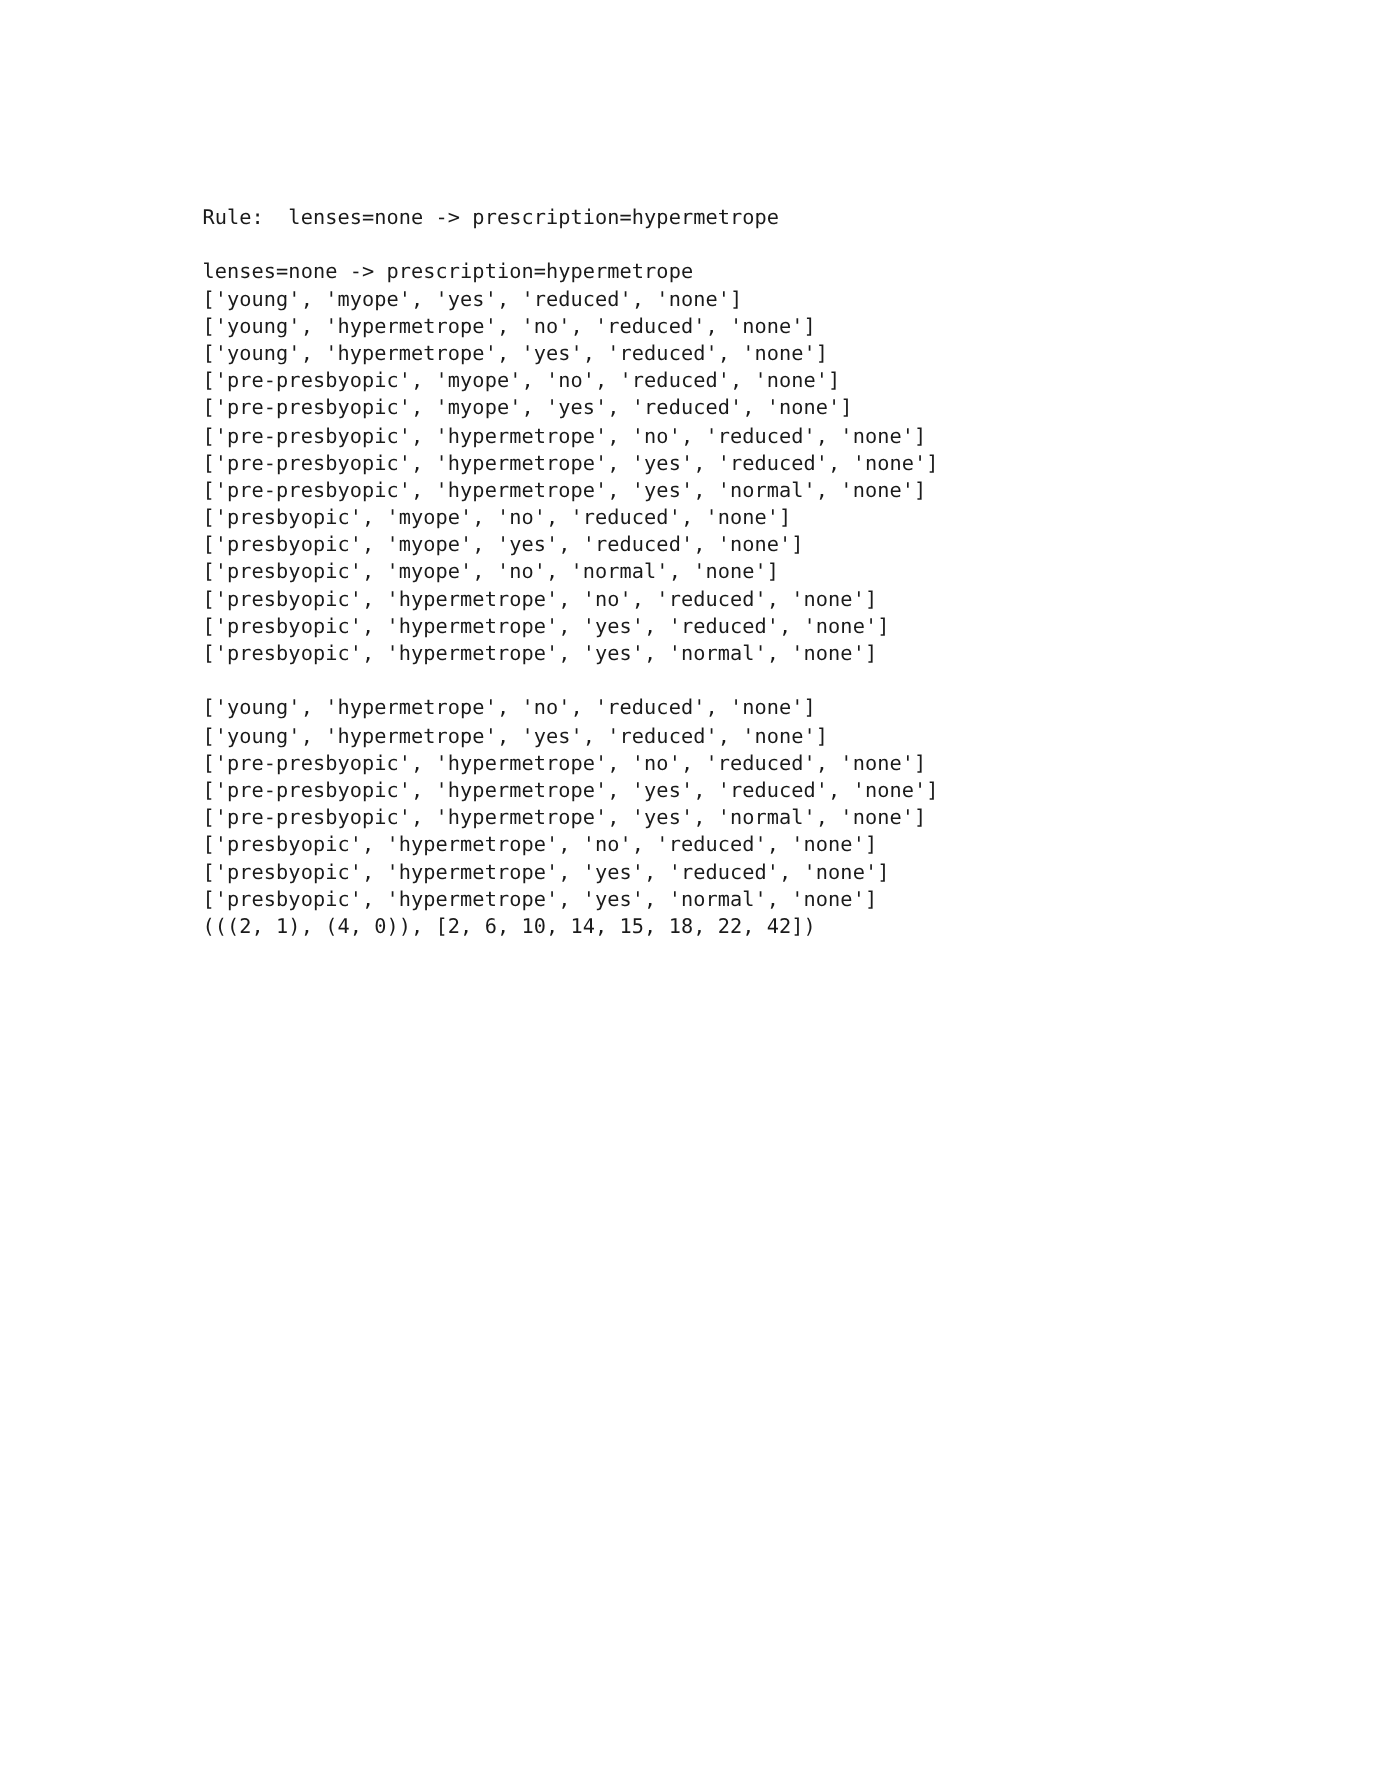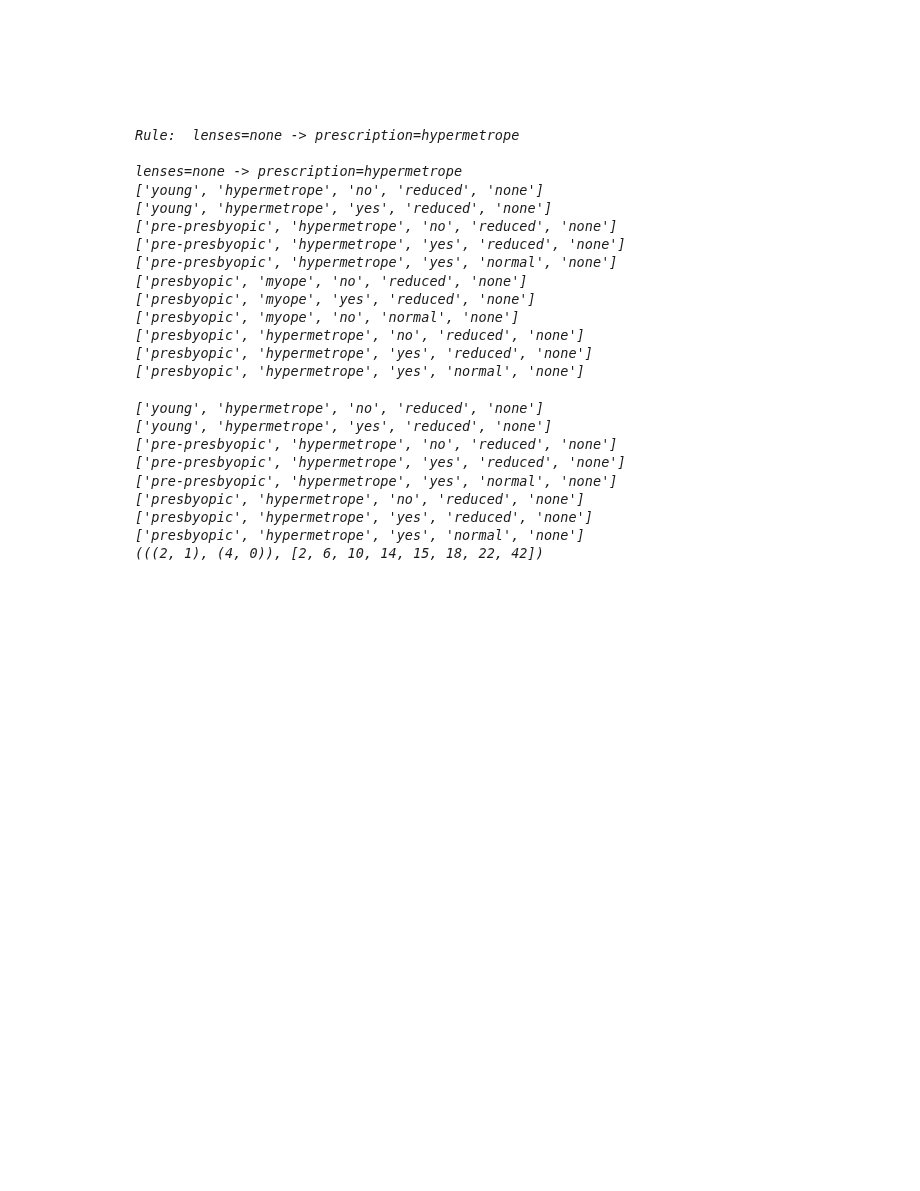--- a/index.html
+++ b/index.html
@@ -11,23 +11,22 @@
   body {
     width: 920px;
     height: 1191px;
     position: relative;
     overflow: hidden;
     font-family: "DejaVu Sans Mono", "Liberation Mono", monospace;
   }
   #output-console {
     position: absolute;
     left: 135px;
-    top: 126px;
+    top: 136px;
     width: 760px;
-    font-style: italic;
   }
   .line {
     font-family: "DejaVu Sans Mono", "Liberation Mono", monospace;
     font-size: 13.5px;
     line-height: 18.2px;
     color: #1a1a1a;
     white-space: pre;
     letter-spacing: 0.05px;
     height: 18.2px;
   }
@@ -43,22 +42,25 @@
 
 <div id="output-console">
 
   <div class="line">Rule:  lenses=none -&gt; prescription=hypermetrope</div>
 
   <div class="line blank"></div>
 
   <div class="line">lenses=none -&gt; prescription=hypermetrope</div>
 
   <div class="section-block">
+    <div class="line">['young', 'myope', 'yes', 'reduced', 'none']</div>
     <div class="line">['young', 'hypermetrope', 'no', 'reduced', 'none']</div>
     <div class="line">['young', 'hypermetrope', 'yes', 'reduced', 'none']</div>
+    <div class="line">['pre-presbyopic', 'myope', 'no', 'reduced', 'none']</div>
+    <div class="line">['pre-presbyopic', 'myope', 'yes', 'reduced', 'none']</div>
     <div class="line">['pre-presbyopic', 'hypermetrope', 'no', 'reduced', 'none']</div>
     <div class="line">['pre-presbyopic', 'hypermetrope', 'yes', 'reduced', 'none']</div>
     <div class="line">['pre-presbyopic', 'hypermetrope', 'yes', 'normal', 'none']</div>
     <div class="line">['presbyopic', 'myope', 'no', 'reduced', 'none']</div>
     <div class="line">['presbyopic', 'myope', 'yes', 'reduced', 'none']</div>
     <div class="line">['presbyopic', 'myope', 'no', 'normal', 'none']</div>
     <div class="line">['presbyopic', 'hypermetrope', 'no', 'reduced', 'none']</div>
     <div class="line">['presbyopic', 'hypermetrope', 'yes', 'reduced', 'none']</div>
     <div class="line">['presbyopic', 'hypermetrope', 'yes', 'normal', 'none']</div>
   </div>

